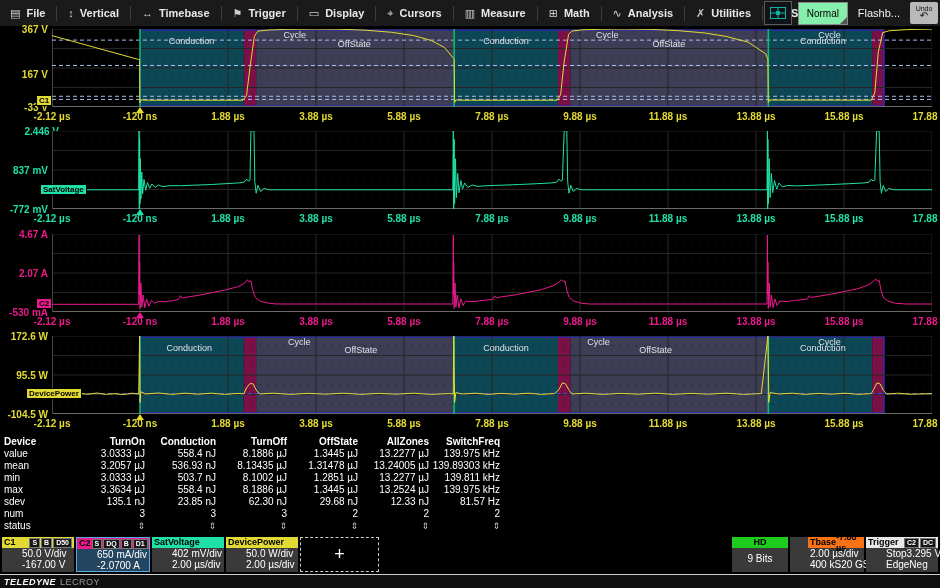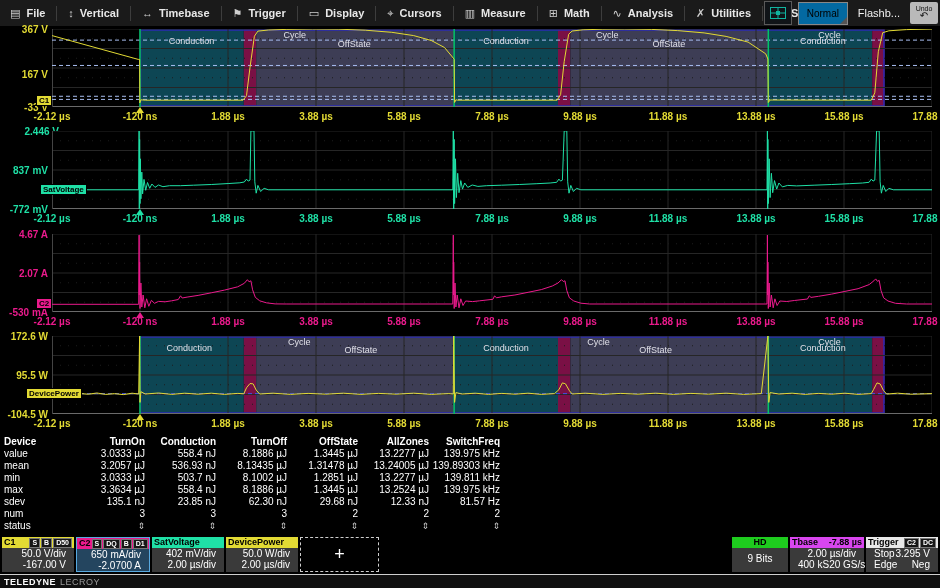--- a/index.html
+++ b/index.html
@@ -9,21 +9,21 @@
   .menubar{position:absolute;left:0;top:0;width:940px;height:26px;background:#1a1a1a;
            border-bottom:1px solid #000;display:flex;align-items:center;}
   .menu-items{display:flex;align-items:center;height:100%;}
   .menu-item{display:flex;align-items:center;gap:6px;padding:0 10px;height:100%;
              color:#e8e8e8;font-size:11px;font-weight:bold;cursor:default;}
   .mi-icon{font-size:11px;color:#cfcfcf;font-weight:normal;}
   .msep{width:1px;height:15px;background:#3d3d3d;margin:0 1px;}
   .mb-right{position:absolute;right:2px;top:1px;display:flex;align-items:center;gap:6px;height:24px;}
   .grid-btn{width:26px;height:22px;background:#101418;border:1px solid #5a5a5a;display:flex;
             align-items:center;justify-content:center;}
-  .mode-btn{position:relative;width:48px;height:21px;background:#0369a1;color:#000;font-size:10px;
+  .mode-btn{position:relative;width:48px;height:21px;background:#86efac;color:#000;font-size:10px;
             display:flex;align-items:center;justify-content:center;border:1px solid #888;}
   .mode-fold{position:absolute;right:0;bottom:0;width:0;height:0;
              border-left:7px solid transparent;border-bottom:7px solid #555;}
   .flashback{color:#f0f0f0;font-size:11px;padding:0 4px;}
   .undo-btn{width:28px;height:22px;background:#b9b9b9;border-radius:2px;color:#111;
             display:flex;flex-direction:column;align-items:center;justify-content:center;line-height:1;}
   .undo-btn .t{font-size:7px;} .undo-btn .a{font-size:10px;margin-top:-1px;}
   
   .panel{position:absolute;left:0;width:940px;height:102px;}
   .plot{position:absolute;left:52px;top:3px;width:880px;height:78px;background:#000;}
@@ -45,29 +45,29 @@
   .status-ico{color:#c8c8c8;font-size:9px;}
   
   .descbar{position:absolute;left:0;top:537px;width:940px;height:36px;}
   .dbox{position:absolute;top:0;height:35px;background:#3a3a3a;box-sizing:border-box;}
   .dbox.sel{background:#24455f;border:1px solid #57a9e0;}
   .dhead{height:11px;font-size:9px;font-weight:bold;display:flex;align-items:center;
          justify-content:space-between;padding:0 2px;color:#000;line-height:11px;}
   .dchips{display:flex;align-items:center;}
   .chip{background:#161616;color:#fff;font-size:7px;font-weight:bold;padding:0 2px;margin-left:1px;
         border:1px solid #777;line-height:8px;}
-  .drow{font-size:10px;color:#fff;text-align:right;padding:0 8px;line-height:11px;white-space:nowrap;}
+  .drow{font-size:10px;color:#fff;text-align:right;padding:0 20px;line-height:11px;white-space:nowrap;}
   .drow.split{display:flex;justify-content:space-between;}
   .addbox{position:absolute;top:0;height:33px;background:#000;border:1px dashed #cfcfcf;
           display:flex;align-items:center;justify-content:center;color:#fff;font-size:18px;}
   .hdbody{font-size:10px;color:#fff;text-align:center;line-height:22px;}
   
   .brand{position:absolute;left:0;top:574px;width:940px;height:14px;background:#101010;
          border-top:1px solid #cfcfcf;color:#fff;font-size:9px;display:flex;align-items:center;padding-left:4px;box-sizing:border-box;}
-  .brand .b1{font-weight:bold;letter-spacing:.5px;} .brand .b2{color:#9a9a9a;margin-left:4px;letter-spacing:.5px;}
+  .brand .b1{font-weight:bold;letter-spacing:.5px;font-style:italic;} .brand .b2{color:#9a9a9a;margin-left:4px;letter-spacing:.5px;}
 </style>
 </head>
 <body>
 
 <header class="menubar">
   <div class="menu-items">
       <div class="menu-item">
         <span class="mi-icon">▤</span>
         <span class="mi-label">File</span>
       </div>
@@ -432,21 +432,21 @@
 
 <div class="descbar">
   <div class="addbox" style="left:300px;width:77px;">
     <span>+</span>
   </div>
   <div class="dbox" style="left:732px;width:56px;">
     <div class="dhead" style="background:#1ecc1e;justify-content:center;">HD</div>
     <div class="hdbody">9 Bits</div>
   </div>
   <div class="dbox" style="left:790px;width:74px;">
-    <div class="dhead" style="background:#d946ef;">
+    <div class="dhead" style="background:#f97316;margin-left:18px;">
       <span>Tbase</span>
       <span>-7.88 µs</span>
     </div>
     <div class="drow">2.00 µs/div</div>
     <div class="drow split">
       <span>400 kS</span>
       <span>20 GS/s</span>
     </div>
   </div>
   <div class="dbox" style="left:866px;width:72px;">

